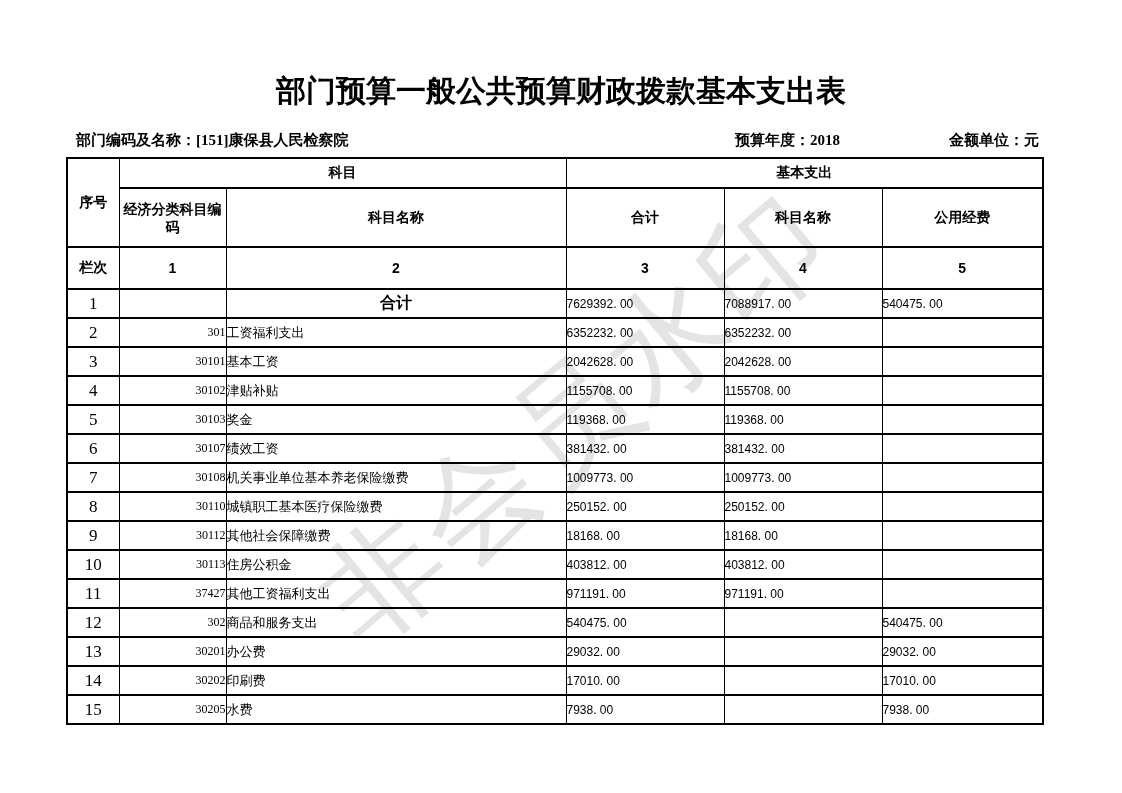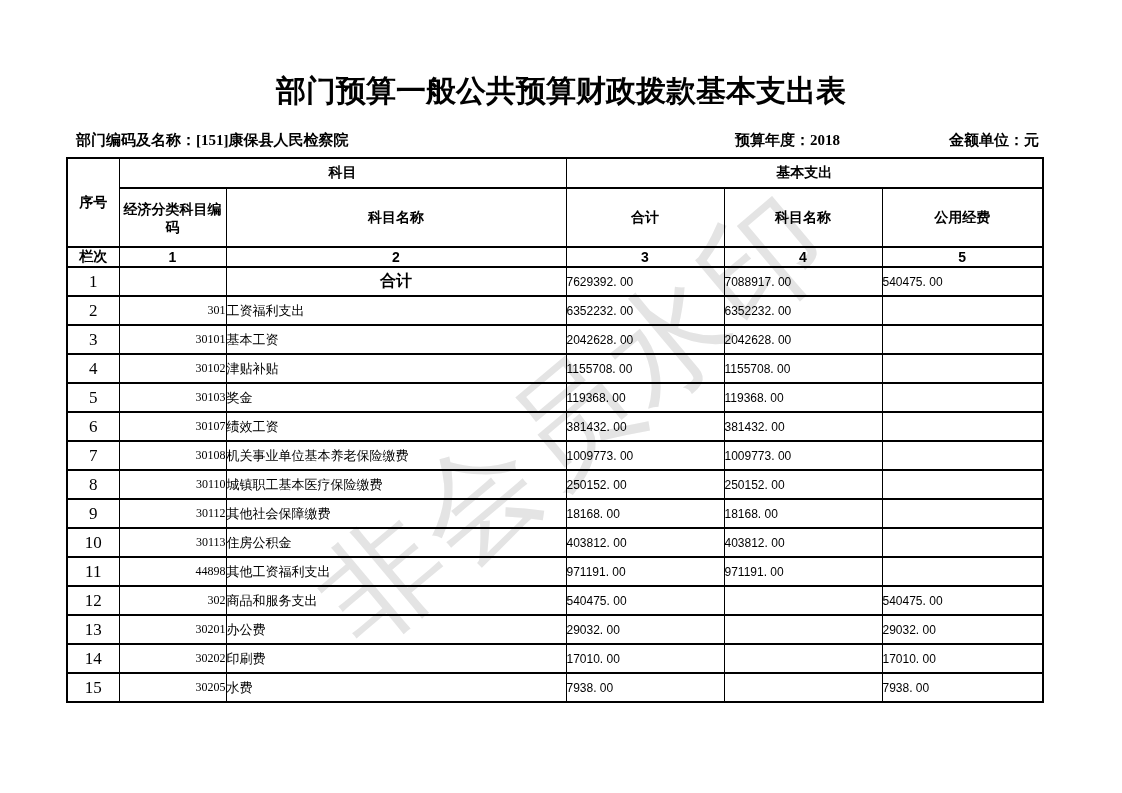--- a/index.html
+++ b/index.html
@@ -79,21 +79,21 @@
     vertical-align: middle;
   }
   table.budget th {
     font-family: "Liberation Sans", sans-serif;
     font-weight: bold;
     font-size: 14px;
     text-align: center;
   }
   tr.hrow-a { height: 30px; }
   tr.hrow-b { height: 59px; }
-  tr.hrow-c { height: 20px; }
+  tr.hrow-c { height: 42px; }
   tr.data   { height: 29px; }
   th.code-header { padding: 0 8px; line-height: 18px; }
   th.lanci-num { font-family: "Liberation Serif", serif; font-size: 15px; }
   td.c-seq  { font-family: "Liberation Serif", serif; font-size: 17px; text-align: center; }
   td.c-code { font-family: "Liberation Serif", serif; font-size: 12px; text-align: right; padding-left: 3px; }
   td.c-name { font-family: "Liberation Serif", serif; font-size: 13px; text-align: left; padding-left: 4px; }
   td.c-num  { font-family: Liberation Sans, sans-serif; font-size: 12px; text-align: left; padding-right: 4px; white-space: nowrap; }
   tr.total-row td.c-name {
     font-family: "Liberation Sans", sans-serif;
     font-weight: bold;
@@ -230,21 +230,21 @@
       <tr class="data">
         <td class="c-seq">10</td>
         <td class="c-code">30113</td>
         <td class="c-name">住房公积金</td>
         <td class="c-num">403812. 00</td>
         <td class="c-num">403812. 00</td>
         <td class="c-num"></td>
       </tr>
       <tr class="data">
         <td class="c-seq">11</td>
-        <td class="c-code">44898</td>
+        <td class="c-code">37427</td>
         <td class="c-name">其他工资福利支出</td>
         <td class="c-num">971191. 00</td>
         <td class="c-num">971191. 00</td>
         <td class="c-num"></td>
       </tr>
       <tr class="data">
         <td class="c-seq">12</td>
         <td class="c-code">302</td>
         <td class="c-name">商品和服务支出</td>
         <td class="c-num">540475. 00</td>

